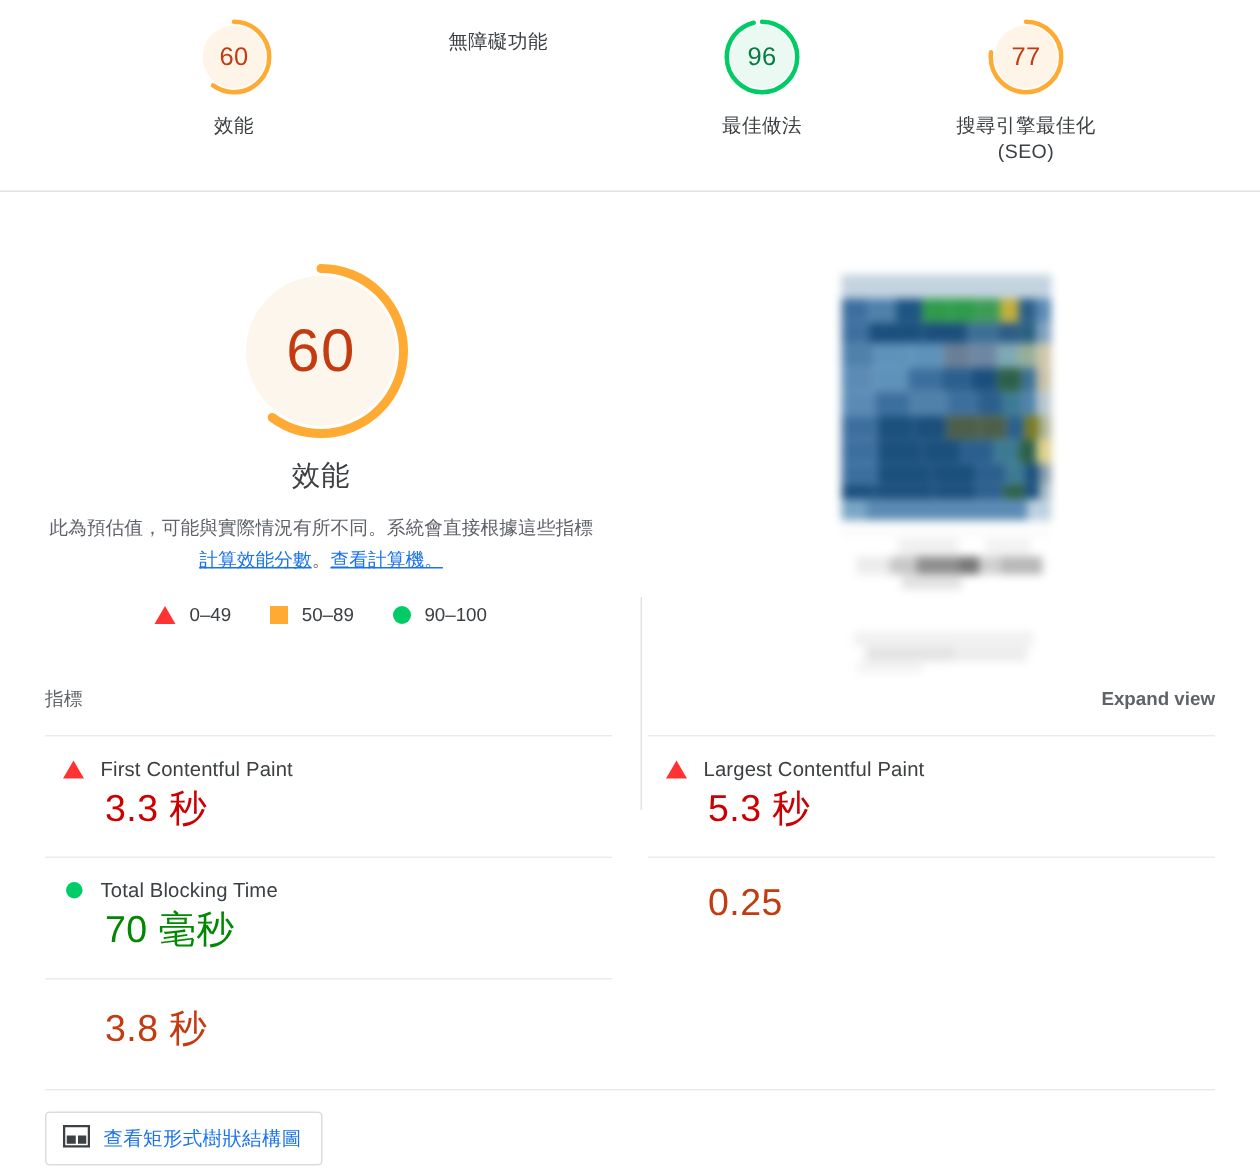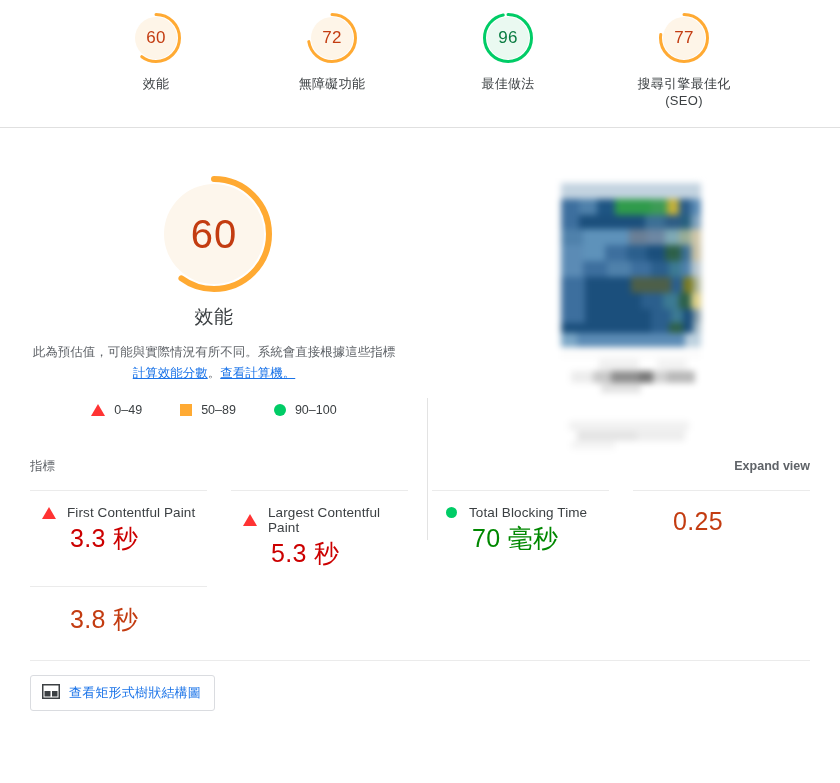--- a/index.html
+++ b/index.html
@@ -89,21 +89,21 @@
     font-size: 12.5px;
     line-height: 21px;
     color: #5f6368;
     text-align: center;
   }
   .gauge-desc a { color: #1a73e8; }
   .legend {
     margin-top: 19px;
     display: flex;
     align-items: center;
-    gap: 38px;
+    gap: 26px;
     font-size: 12.5px;
     color: #3c4043;
   }
   .legend-item { display: flex; align-items: center; gap: 9px; }
   .sw-tri {
     width: 0; height: 0;
     border-left: 7px solid transparent;
     border-right: 7px solid transparent;
     border-bottom: 12px solid #f33;
   }
@@ -153,21 +153,21 @@
     color: #5f6368;
   }
   .metrics-head .mh-expand {
     font-size: 12.5px;
     color: #5f6368;
     cursor: pointer;
     font-weight: bold;
   }
   .metrics-grid {
     display: grid;
-    grid-template-columns: 1fr 1fr 1fr 1fr;
+    grid-template-columns: 1fr 1fr;
     column-gap: 24px;
   }
   .metric {
     border-top: 1px solid #ebebeb;
     padding: 14px 0 16px 0;
     min-height: 74px;
   }
   .metric-title-row {
     display: flex;
     align-items: center;
@@ -230,27 +230,20 @@
         <svg viewBox="0 0 56 56">
           <circle cx="28" cy="28" r="21" fill="#fef5e8"></circle>
           <circle cx="28" cy="28" r="23.5" fill="none" stroke="#fa3" stroke-width="3" stroke-linecap="round" stroke-dasharray="88.6 147.7" transform="rotate(-90 28 28)"></circle>
         </svg>
         <div class="gnum" style="color:#c33c11">60</div>
       </div>
       <div class="score-label">效能</div>
     </div>
 
     <div class="score-cell">
-      <div class="mini-gauge">
-        <svg viewBox="0 0 56 56">
-          <circle cx="28" cy="28" r="21" fill="#fef5e8"></circle>
-          <circle cx="28" cy="28" r="23.5" fill="none" stroke="#fa3" stroke-width="3" stroke-linecap="round" stroke-dasharray="106.3 129.9" transform="rotate(-90 28 28)"></circle>
-        </svg>
-        <div class="gnum" style="color:#c33c11">72</div>
-      </div>
       <div class="score-label">無障礙功能</div>
     </div>
 
     <div class="score-cell">
       <div class="mini-gauge">
         <svg viewBox="0 0 56 56">
           <circle cx="28" cy="28" r="21" fill="#eaf9f1"></circle>
           <circle cx="28" cy="28" r="23.5" fill="none" stroke="#0c6" stroke-width="3" stroke-linecap="round" stroke-dasharray="141.8 94.4" transform="rotate(-90 28 28)"></circle>
         </svg>
         <div class="gnum" style="color:#0a7c42">96</div>

